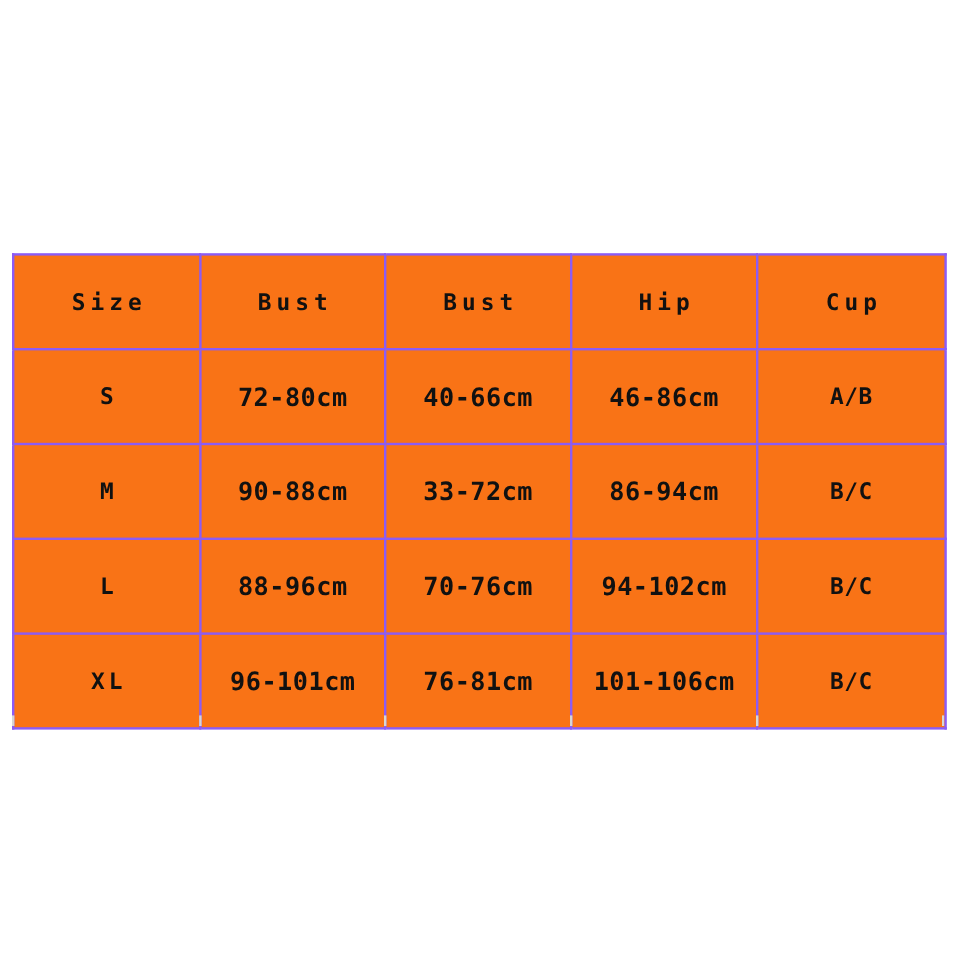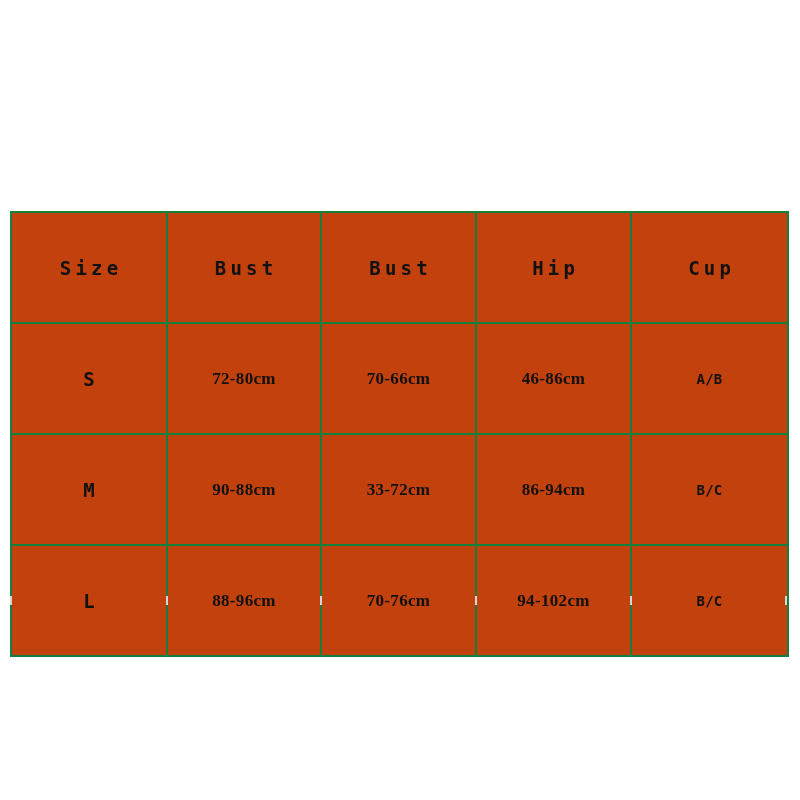--- a/index.html
+++ b/index.html
@@ -44,51 +44,50 @@
 
   table.size-chart col.col-size  { width: 156px; }
   table.size-chart col.col-bust  { width: 154px; }
   table.size-chart col.col-waist { width: 155px; }
   table.size-chart col.col-hip   { width: 155px; }
   table.size-chart col.col-cup   { width: 157px; }
 
   table.size-chart th,
   table.size-chart td {
     height: 77px;
-    border: 2px solid #15803d;
+    border: 2px solid #8b5cf6;
     text-align: center;
     vertical-align: middle;
-    padding: 16px;
+    padding: 0;
     color: #111111;
-    background: #c2410c;
+    background: #f97316;
     font-weight: bold;
     letter-spacing: 0.08em;
     white-space: nowrap;
   }
 
   table.size-chart th {
     font-size: 19px;
     letter-spacing: 0.22em;
     text-indent: 0.22em;
   }
 
   table.size-chart td.cell-size {
     font-size: 19px;
     letter-spacing: 0.18em;
     text-indent: 0.18em;
   }
 
   table.size-chart td.cell-measure {
-    font-size: 17px;
+    font-size: 21px;
     letter-spacing: 0.02em;
-    font-family: Liberation Serif, serif;
   }
 
   table.size-chart td.cell-cup {
-    font-size: 14px;
+    font-size: 19px;
     letter-spacing: 0.02em;
   }
 
   
   .clipped-row {
     position: absolute;
     left: 10px;
     top: 596px;
     width: 777px;
     height: 9px;
@@ -132,36 +131,43 @@
           <th>Bust</th>
           <th>Hip</th>
           <th>Cup</th>
         </tr>
       </thead>
 
       <tbody>
         <tr>
           <td class="cell-size">S</td>
           <td class="cell-measure">72-80cm</td>
-          <td class="cell-measure">70-66cm</td>
+          <td class="cell-measure">40-66cm</td>
           <td class="cell-measure">46-86cm</td>
           <td class="cell-cup">A/B</td>
         </tr>
         <tr>
           <td class="cell-size">M</td>
           <td class="cell-measure">90-88cm</td>
           <td class="cell-measure">33-72cm</td>
           <td class="cell-measure">86-94cm</td>
           <td class="cell-cup">B/C</td>
         </tr>
         <tr>
           <td class="cell-size">L</td>
           <td class="cell-measure">88-96cm</td>
           <td class="cell-measure">70-76cm</td>
           <td class="cell-measure">94-102cm</td>
+          <td class="cell-cup">B/C</td>
+        </tr>
+        <tr>
+          <td class="cell-size">XL</td>
+          <td class="cell-measure">96-101cm</td>
+          <td class="cell-measure">76-81cm</td>
+          <td class="cell-measure">101-106cm</td>
           <td class="cell-cup">B/C</td>
         </tr>
       </tbody>
     </table>
   </div>
 
   <div class="clipped-row">
     <span class="stub s0"></span>
     <span class="stub s1"></span>
     <span class="stub s2"></span>

